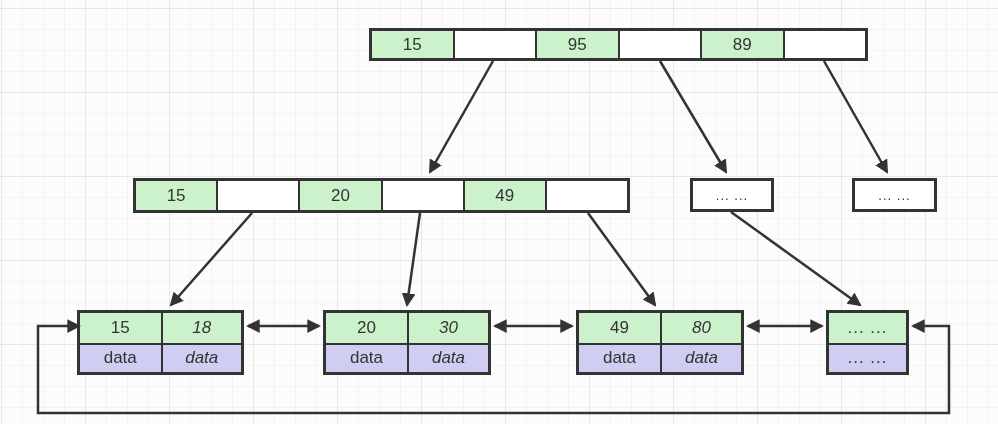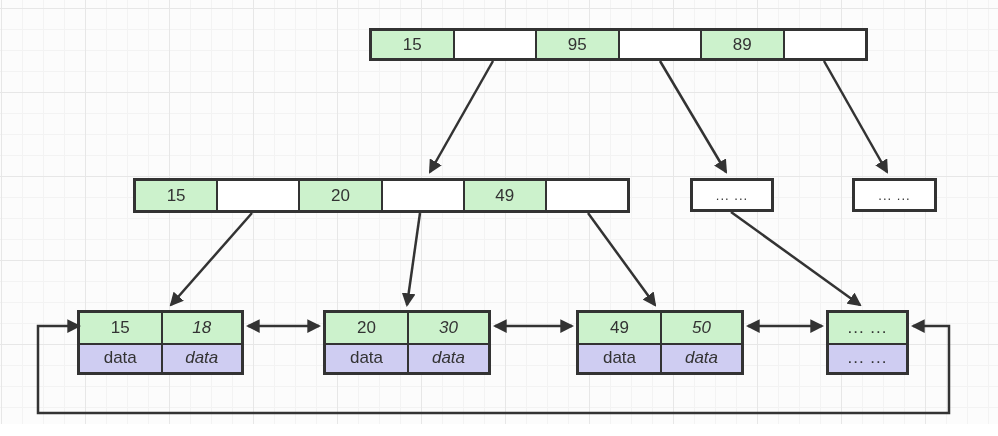--- a/index.html
+++ b/index.html
@@ -88,21 +88,21 @@
 
   <div class="leaf two-col" style="left:323px;top:310px;width:168px;height:65px">
     <div class="lcell krow">20</div>
     <div class="lcell krow col2">30</div>
     <div class="lcell vrow row2">data</div>
     <div class="lcell vrow row2 col2">data</div>
   </div>
 
   <div class="leaf two-col" style="left:576px;top:310px;width:168px;height:65px">
     <div class="lcell krow">49</div>
-    <div class="lcell krow col2">50</div>
+    <div class="lcell krow col2">80</div>
     <div class="lcell vrow row2">data</div>
     <div class="lcell vrow row2 col2">data</div>
   </div>
 
   <div class="leaf one-col" style="left:826px;top:310px;width:83px;height:65px">
     <div class="lcell krow ellipsis-text">... ...</div>
     <div class="lcell vrow row2 ellipsis-text">... ...</div>
   </div>
 
   <svg class="edges" width="998" height="436" viewBox="0 0 998 436">

